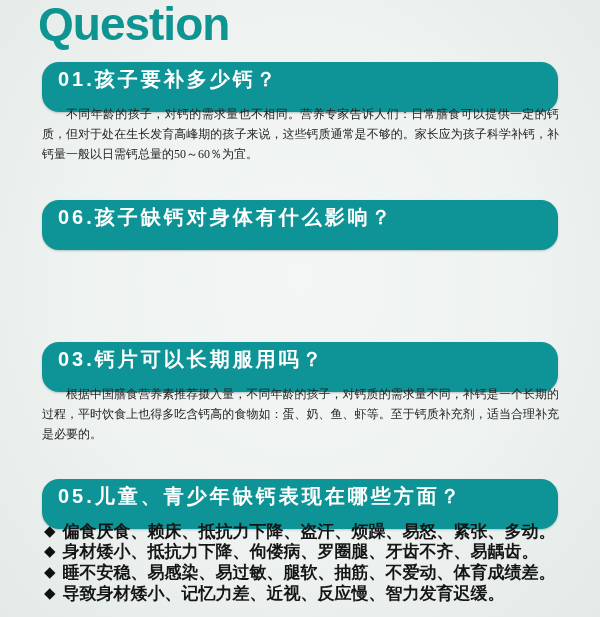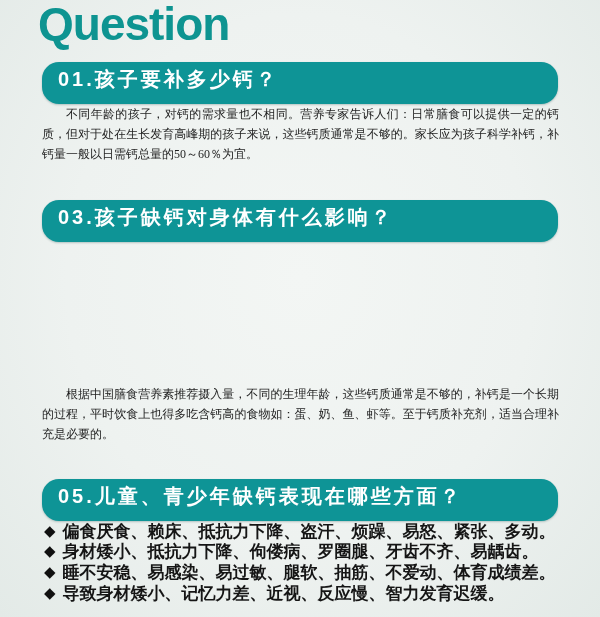--- a/index.html
+++ b/index.html
@@ -20,21 +20,21 @@
     font-weight: bold;
     font-size: 46px;
     letter-spacing: -1px;
     color: #0e9491;
     line-height: 56px;
   }
   .bar {
     position: absolute;
     left: 42px;
     width: 516px;
-    height: 42px;
+    height: 50px;
     box-sizing: border-box;
     background: #0e9496;
     border-radius: 17px;
     box-shadow: 0 1px 2px rgba(0,60,60,0.25);
     color: #ffffff;
     font-family: "Liberation Sans", "DejaVu Sans", sans-serif;
     font-weight: bold;
     font-size: 20px;
     line-height: 34px;
     padding-left: 16px;
@@ -87,23 +87,24 @@
 </head>
 <body>
 
 <div class="page">
 
   <h1 class="title">Question</h1>
 
   <div id="bar1" class="bar">01.孩子要补多少钙？</div>
   <p id="para1" class="para">不同年龄的孩子，对钙的需求量也不相同。营养专家告诉人们：日常膳食可以提供一定的钙质，但对于处在生长发育高峰期的孩子来说，这些钙质通常是不够的。家长应为孩子科学补钙，补钙量一般以日需钙总量的50～60％为宜。</p>
 
-  <div id="bar2" class="bar">03.孩子缺钙对身体有什么影响？</div>
+  <div id="bar2" class="bar">06.孩子缺钙对身体有什么影响？</div>
 
-  <p id="para3" class="para">根据中国膳食营养素推荐摄入量，不同的生理年龄，这些钙质通常是不够的，补钙是一个长期的过程，平时饮食上也得多吃含钙高的食物如：蛋、奶、鱼、虾等。至于钙质补充剂，适当合理补充是必要的。</p>
+  <div id="bar3" class="bar">03.钙片可以长期服用吗？</div>
+  <p id="para3" class="para">根据中国膳食营养素推荐摄入量，不同年龄的孩子，对钙质的需求量不同，补钙是一个长期的过程，平时饮食上也得多吃含钙高的食物如：蛋、奶、鱼、虾等。至于钙质补充剂，适当合理补充是必要的。</p>
 
   <div id="bar4" class="bar">05.儿童、青少年缺钙表现在哪些方面？</div>
 
   <div class="bullets">
     <div class="bullet">
       <span class="diamond">◆</span>
       <span>偏食厌食、赖床、抵抗力下降、盗汗、烦躁、易怒、紧张、多动。</span>
     </div>
     <div class="bullet">
       <span class="diamond">◆</span>

